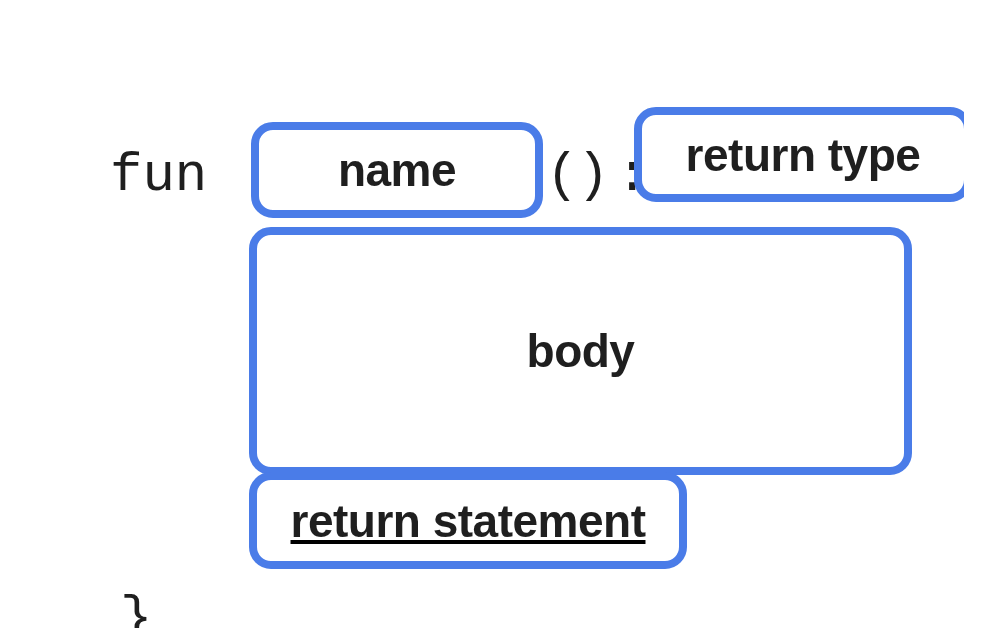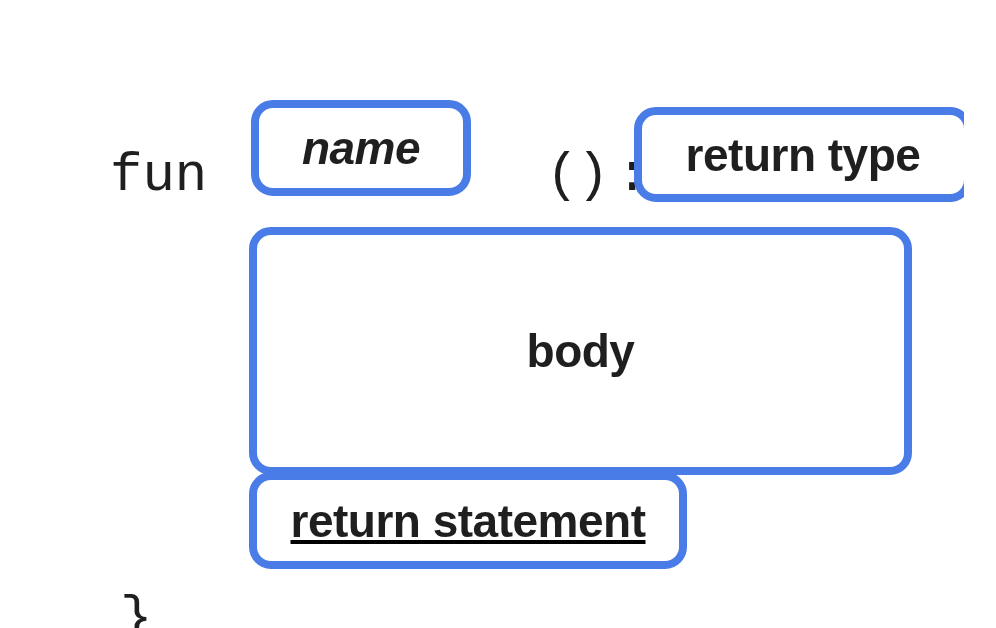--- a/index.html
+++ b/index.html
@@ -43,21 +43,21 @@
     white-space: nowrap;
   }
   
   .tok-fun        { left: 30px;  top: 69px; }
   .tok-open-paren { left: 466px; top: 69px; }
   .tok-close-paren{ left: 497px; top: 69px; }
   .tok-colon      { left: 536px; top: 69px; }
   .tok-open-brace { left: 941px; top: 69px; }
   .tok-close-brace{ left: 40px;  top: 512px; }
 
-  .slot-name        { left: 187px; top: 36px;  width: 220px; height: 96px; font-style: italic; }
+  .slot-name        { left: 187px; top: 58px;  width: 292px; height: 96px; }
   .slot-return-type { left: 570px; top: 43px;  width: 338px; height: 95px; }
   .slot-body        { left: 185px; top: 163px; width: 663px; height: 248px; }
   .slot-return-stmt { left: 185px; top: 408px; width: 438px; height: 97px; text-decoration: underline; }
 </style>
 </head>
 <body>
 
 <div class="canvas">
 
   <span class="code-token tok-fun">fun</span>

